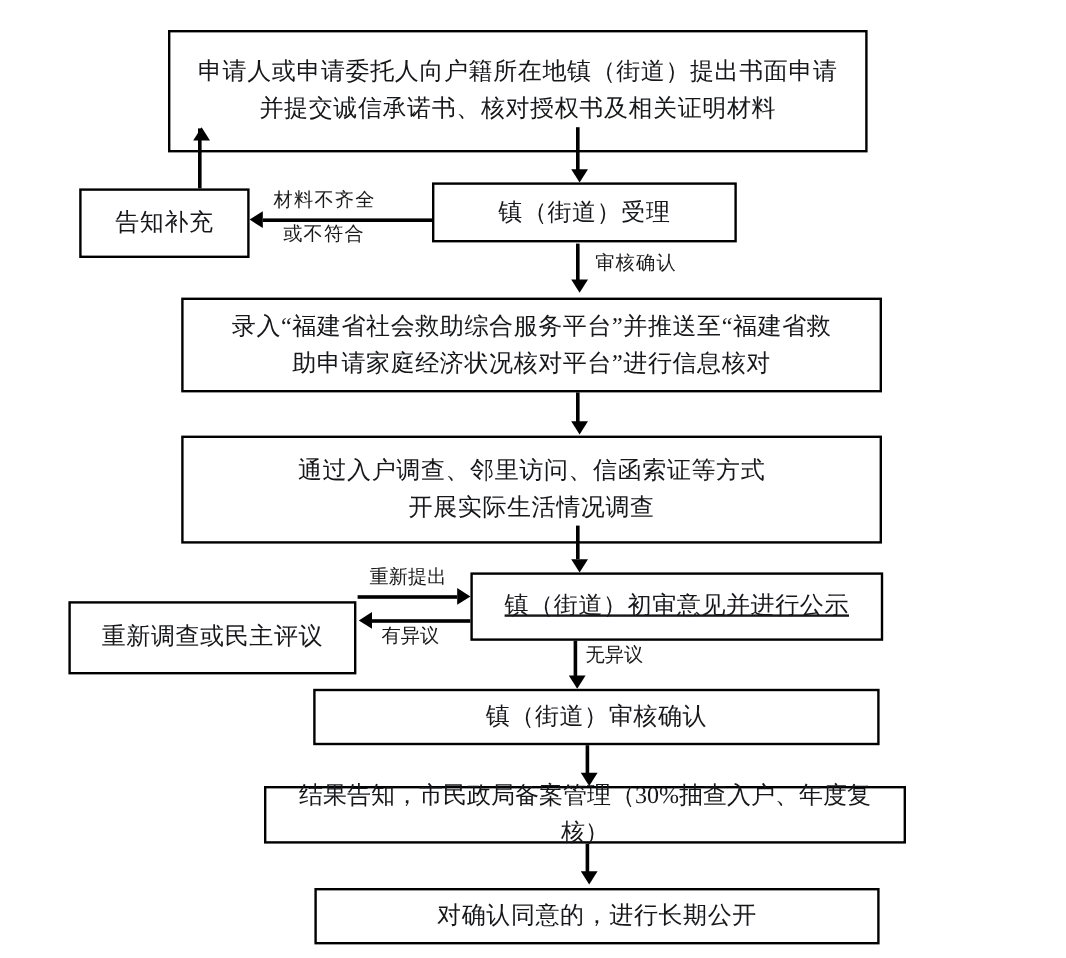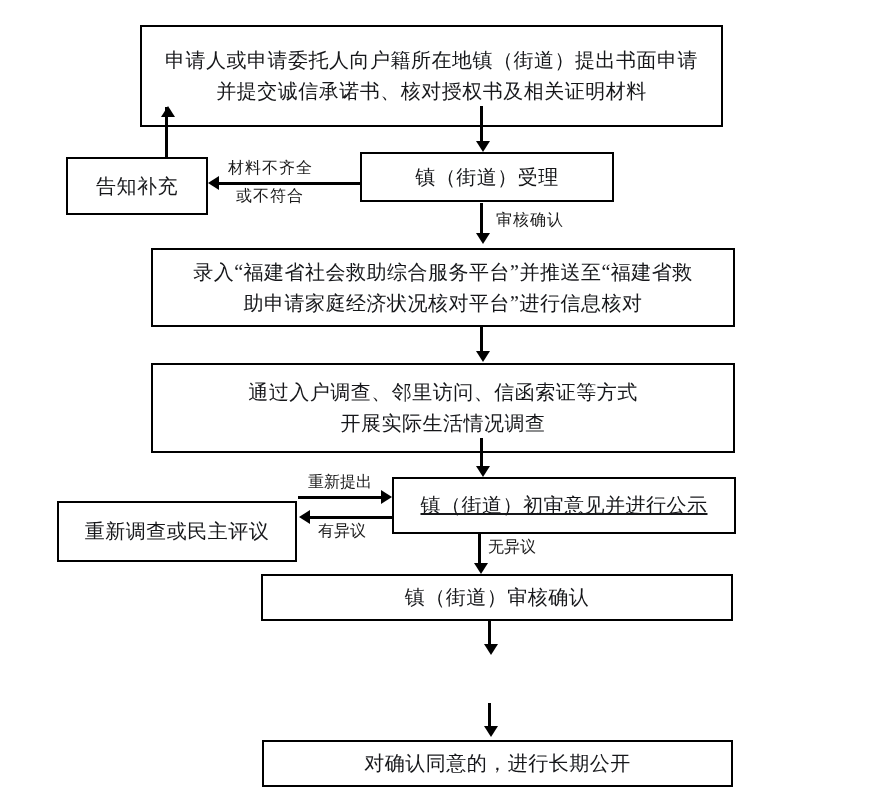--- a/index.html
+++ b/index.html
@@ -166,20 +166,23 @@
   <div class="arrow-down" style="left:474px; top:563px;"></div>
   <div class="edge-label tight" style="left:488px; top:537px;">无异议</div>
 
   <div class="node" style="left:261px; top:574px; width:472px; height:47px;">
     <span class="node-text">镇（街道）审核确认</span>
   </div>
 
   <div class="vline" style="left:488px; top:621px; height:24px;"></div>
   <div class="arrow-down" style="left:484px; top:644px;"></div>
 
+  <div class="node wide-text" style="left:220px; top:655px; width:535px; height:48px;">
+    <span class="node-text">结果告知，市民政局备案管理（30%抽查入户、年度复核）</span>
+  </div>
 
   <div class="vline" style="left:488px; top:703px; height:24px;"></div>
   <div class="arrow-down" style="left:484px; top:726px;"></div>
 
   <div class="node" style="left:262px; top:740px; width:471px; height:47px;text-align:center;">
     <span class="node-text">对确认同意的，进行长期公开</span>
   </div>
 
 </div>
 

